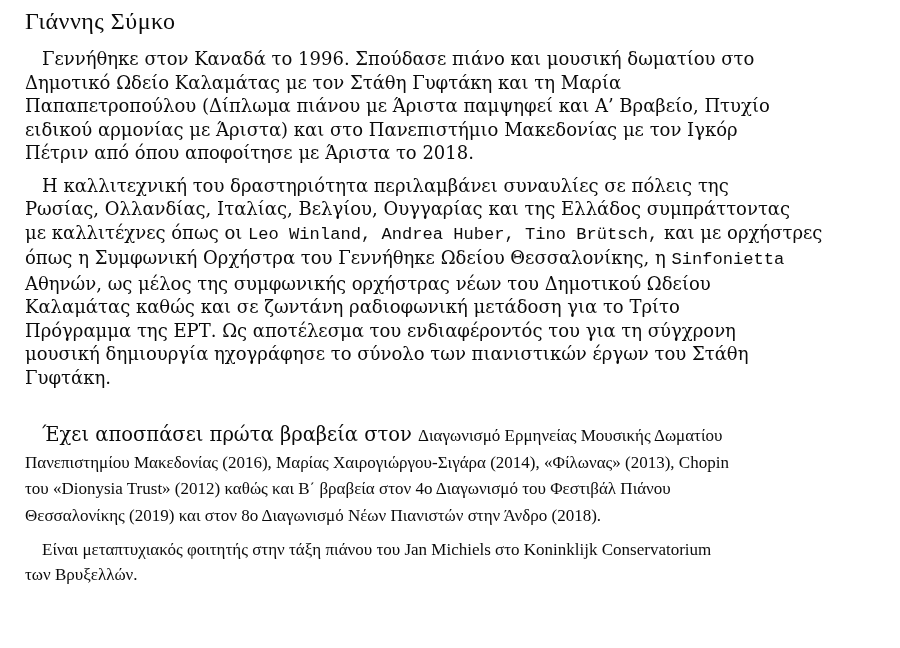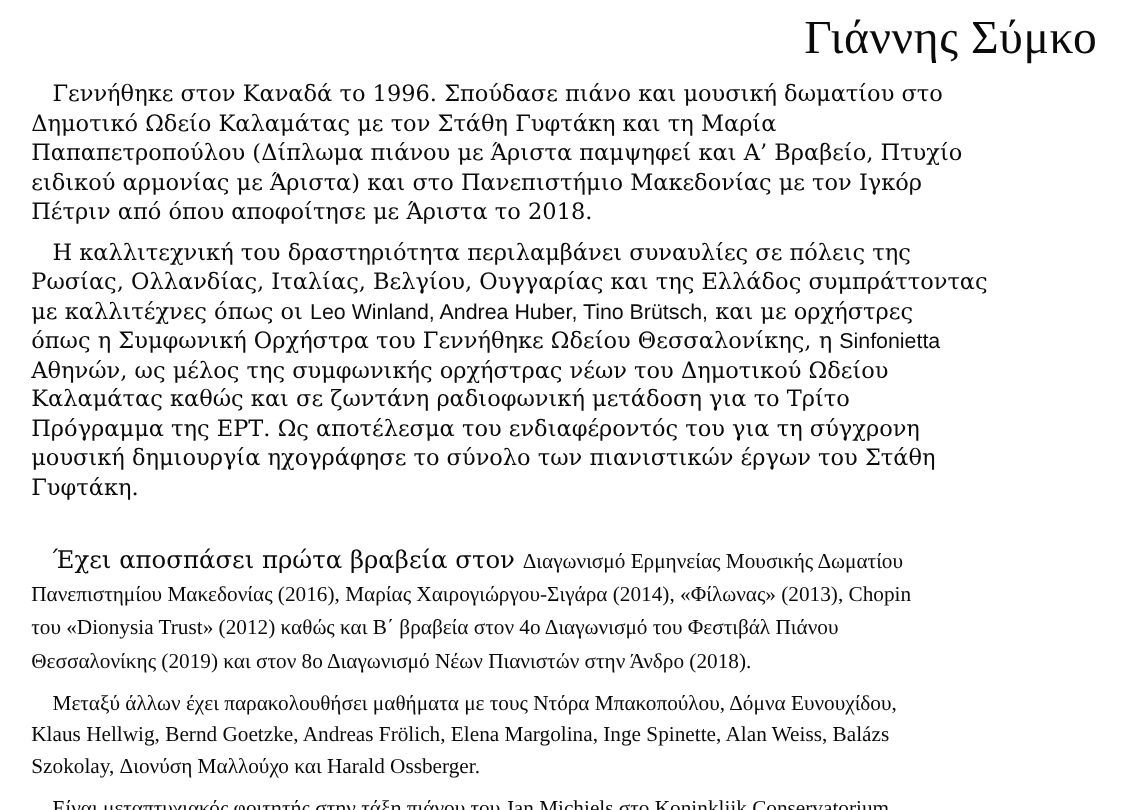--- a/index.html
+++ b/index.html
@@ -12,23 +12,23 @@
     height: 648px;
     overflow: hidden;
     color: #0b0b0b;
     font-family: "DejaVu Serif", serif;
   }
   .doc {
     padding: 6px 22px 0 25px;
   }
   .doc-title {
     font-family: "Liberation Serif", serif;
-    font-size: 38px;
+    font-size: 24px;
     font-weight: normal;
-    text-align: right;
+    text-align: left;
     margin: 2px 0 12px 0;
     letter-spacing: 0.5px;
   }
   p.para {
     margin: 0 0 9px 0;
     white-space: pre-line;
     text-indent: 17px;
   }
   p.para-large {
     font-family: "DejaVu Serif", serif;
@@ -43,21 +43,21 @@
   p.para-mixed {
     font-family: "DejaVu Serif", serif;
     font-size: 19.5px;
     line-height: 25.5px;
     margin-top: 33px;
   }
   .seg-greek-large {
     font-family: "DejaVu Serif", serif;
   }
   .seg-latin-inline {
-    font-family: Liberation Sans, sans-serif;
+    font-family: Liberation Mono, monospace;
     font-size: 0.95em;
     margin-top: 36px;
   }
   .seg-small {
     font-family: "Liberation Serif", serif;
     font-size: 17px;
   }
 </style>
 </head>
 <body>
@@ -80,20 +80,17 @@
 Καλαμάτας καθώς και σε ζωντάνη ραδιοφωνική μετάδοση για το Τρίτο
 Πρόγραμμα της ΕΡΤ. Ως αποτέλεσμα του ενδιαφέροντός του για τη σύγχρονη
 μουσική δημιουργία ηχογράφησε το σύνολο των πιανιστικών έργων του Στάθη
 Γυφτάκη.</span></p>
 
   <p class="para para-mixed"><span class="seg-greek-large">Έχει αποσπάσει πρώτα βραβεία στον </span><span class="seg-small">Διαγωνισμό Ερμηνείας Μουσικής Δωματίου
 Πανεπιστημίου Μακεδονίας (2016), Μαρίας Χαιρογιώργου-Σιγάρα (2014), «Φίλωνας» (2013), Chopin
 του «Dionysia Trust» (2012) καθώς και Β΄ βραβεία στον 4ο Διαγωνισμό του Φεστιβάλ Πιάνου
 Θεσσαλονίκης (2019) και στον 8ο Διαγωνισμό Νέων Πιανιστών στην Άνδρο (2018).</span></p>
 
-  <p class="para para-small"><span>Μεταξύ άλλων έχει παρακολουθήσει μαθήματα με τους Ντόρα Μπακοπούλου, Δόμνα Ευνουχίδου,
-Klaus Hellwig, Bernd Goetzke, Andreas Frölich, Elena Margolina, Inge Spinette, Alan Weiss, Balázs
-Szokolay, Διονύση Μαλλούχο και Harald Ossberger.</span></p>
 
   <p class="para para-small"><span>Είναι μεταπτυχιακός φοιτητής στην τάξη πιάνου του Jan Michiels στο Koninklijk Conservatorium
 των Βρυξελλών.</span></p>
 
 </div>
 
 </body></html>

